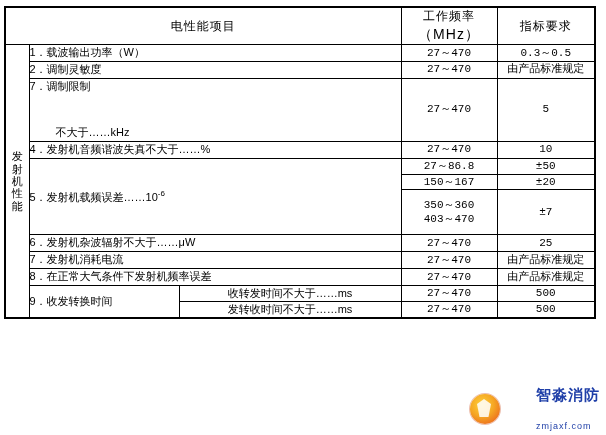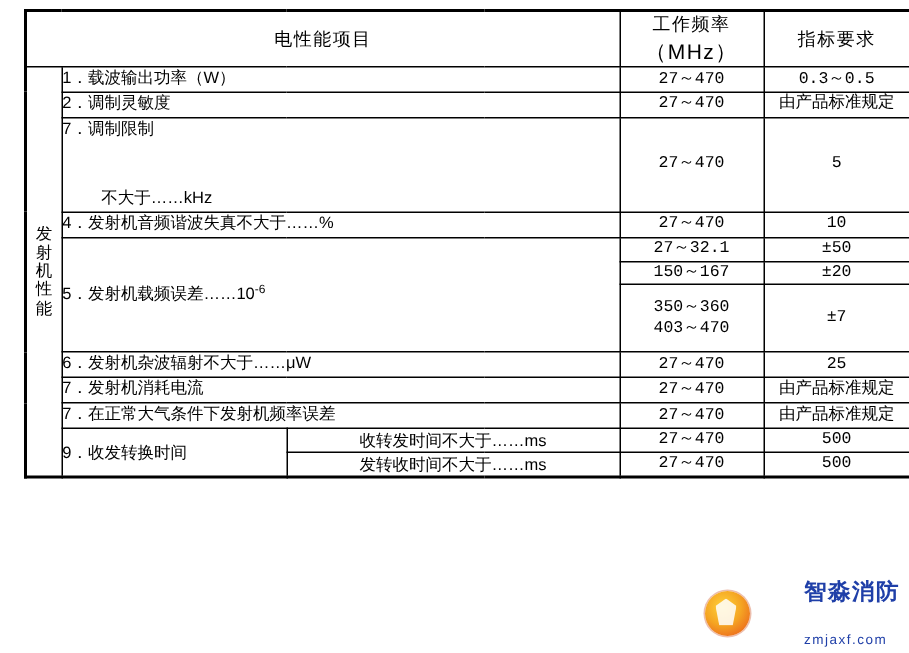--- a/index.html
+++ b/index.html
@@ -10,21 +10,21 @@
   body {
     width: 606px;
     height: 435px;
     font-family: "Liberation Sans", sans-serif;
     color: #000000;
     position: relative;
     overflow: hidden;
   }
   .sheet {
     position: absolute;
-    left: 16px;
+    left: 4px;
     top: 6px;
     width: 590px;
     height: 424px;
   }
   table.spec {
     border-collapse: collapse;
     width: 590px;
     table-layout: fixed;
     font-size: 11px;
   }
@@ -198,21 +198,21 @@
       <tr>
         <td class="itemcell" colspan="3">4．发射机音频谐波失真不大于……%</td>
         <td class="freqcell">27～470</td>
         <td class="valcell">10</td>
       </tr>
 
       <tr>
         <td class="itemcell" colspan="3" rowspan="3">
           <span>5．发射机载频误差……10</span><sup>-6</sup>
         </td>
-        <td class="freqcell">27～32.1</td>
+        <td class="freqcell">27～86.8</td>
         <td class="valcell">±50</td>
       </tr>
       <tr>
         <td class="freqcell">150～167</td>
         <td class="valcell">±20</td>
       </tr>
       <tr>
         <td class="freqcell" style="height:44px">
           <span class="two">350～360</span>
           <span class="two">403～470</span>
@@ -226,21 +226,21 @@
         <td class="valcell">25</td>
       </tr>
 
       <tr>
         <td class="itemcell" colspan="3">7．发射机消耗电流</td>
         <td class="freqcell">27～470</td>
         <td class="valcell">由产品标准规定</td>
       </tr>
 
       <tr>
-        <td class="itemcell" colspan="3">7．在正常大气条件下发射机频率误差</td>
+        <td class="itemcell" colspan="3">8．在正常大气条件下发射机频率误差</td>
         <td class="freqcell">27～470</td>
         <td class="valcell">由产品标准规定</td>
       </tr>
 
       <tr>
         <td class="itemlabel-split" rowspan="2">9．收发转换时间</td>
         <td class="subitem" colspan="2">收转发时间不大于……ms</td>
         <td class="freqcell">27～470</td>
         <td class="valcell">500</td>
       </tr>

